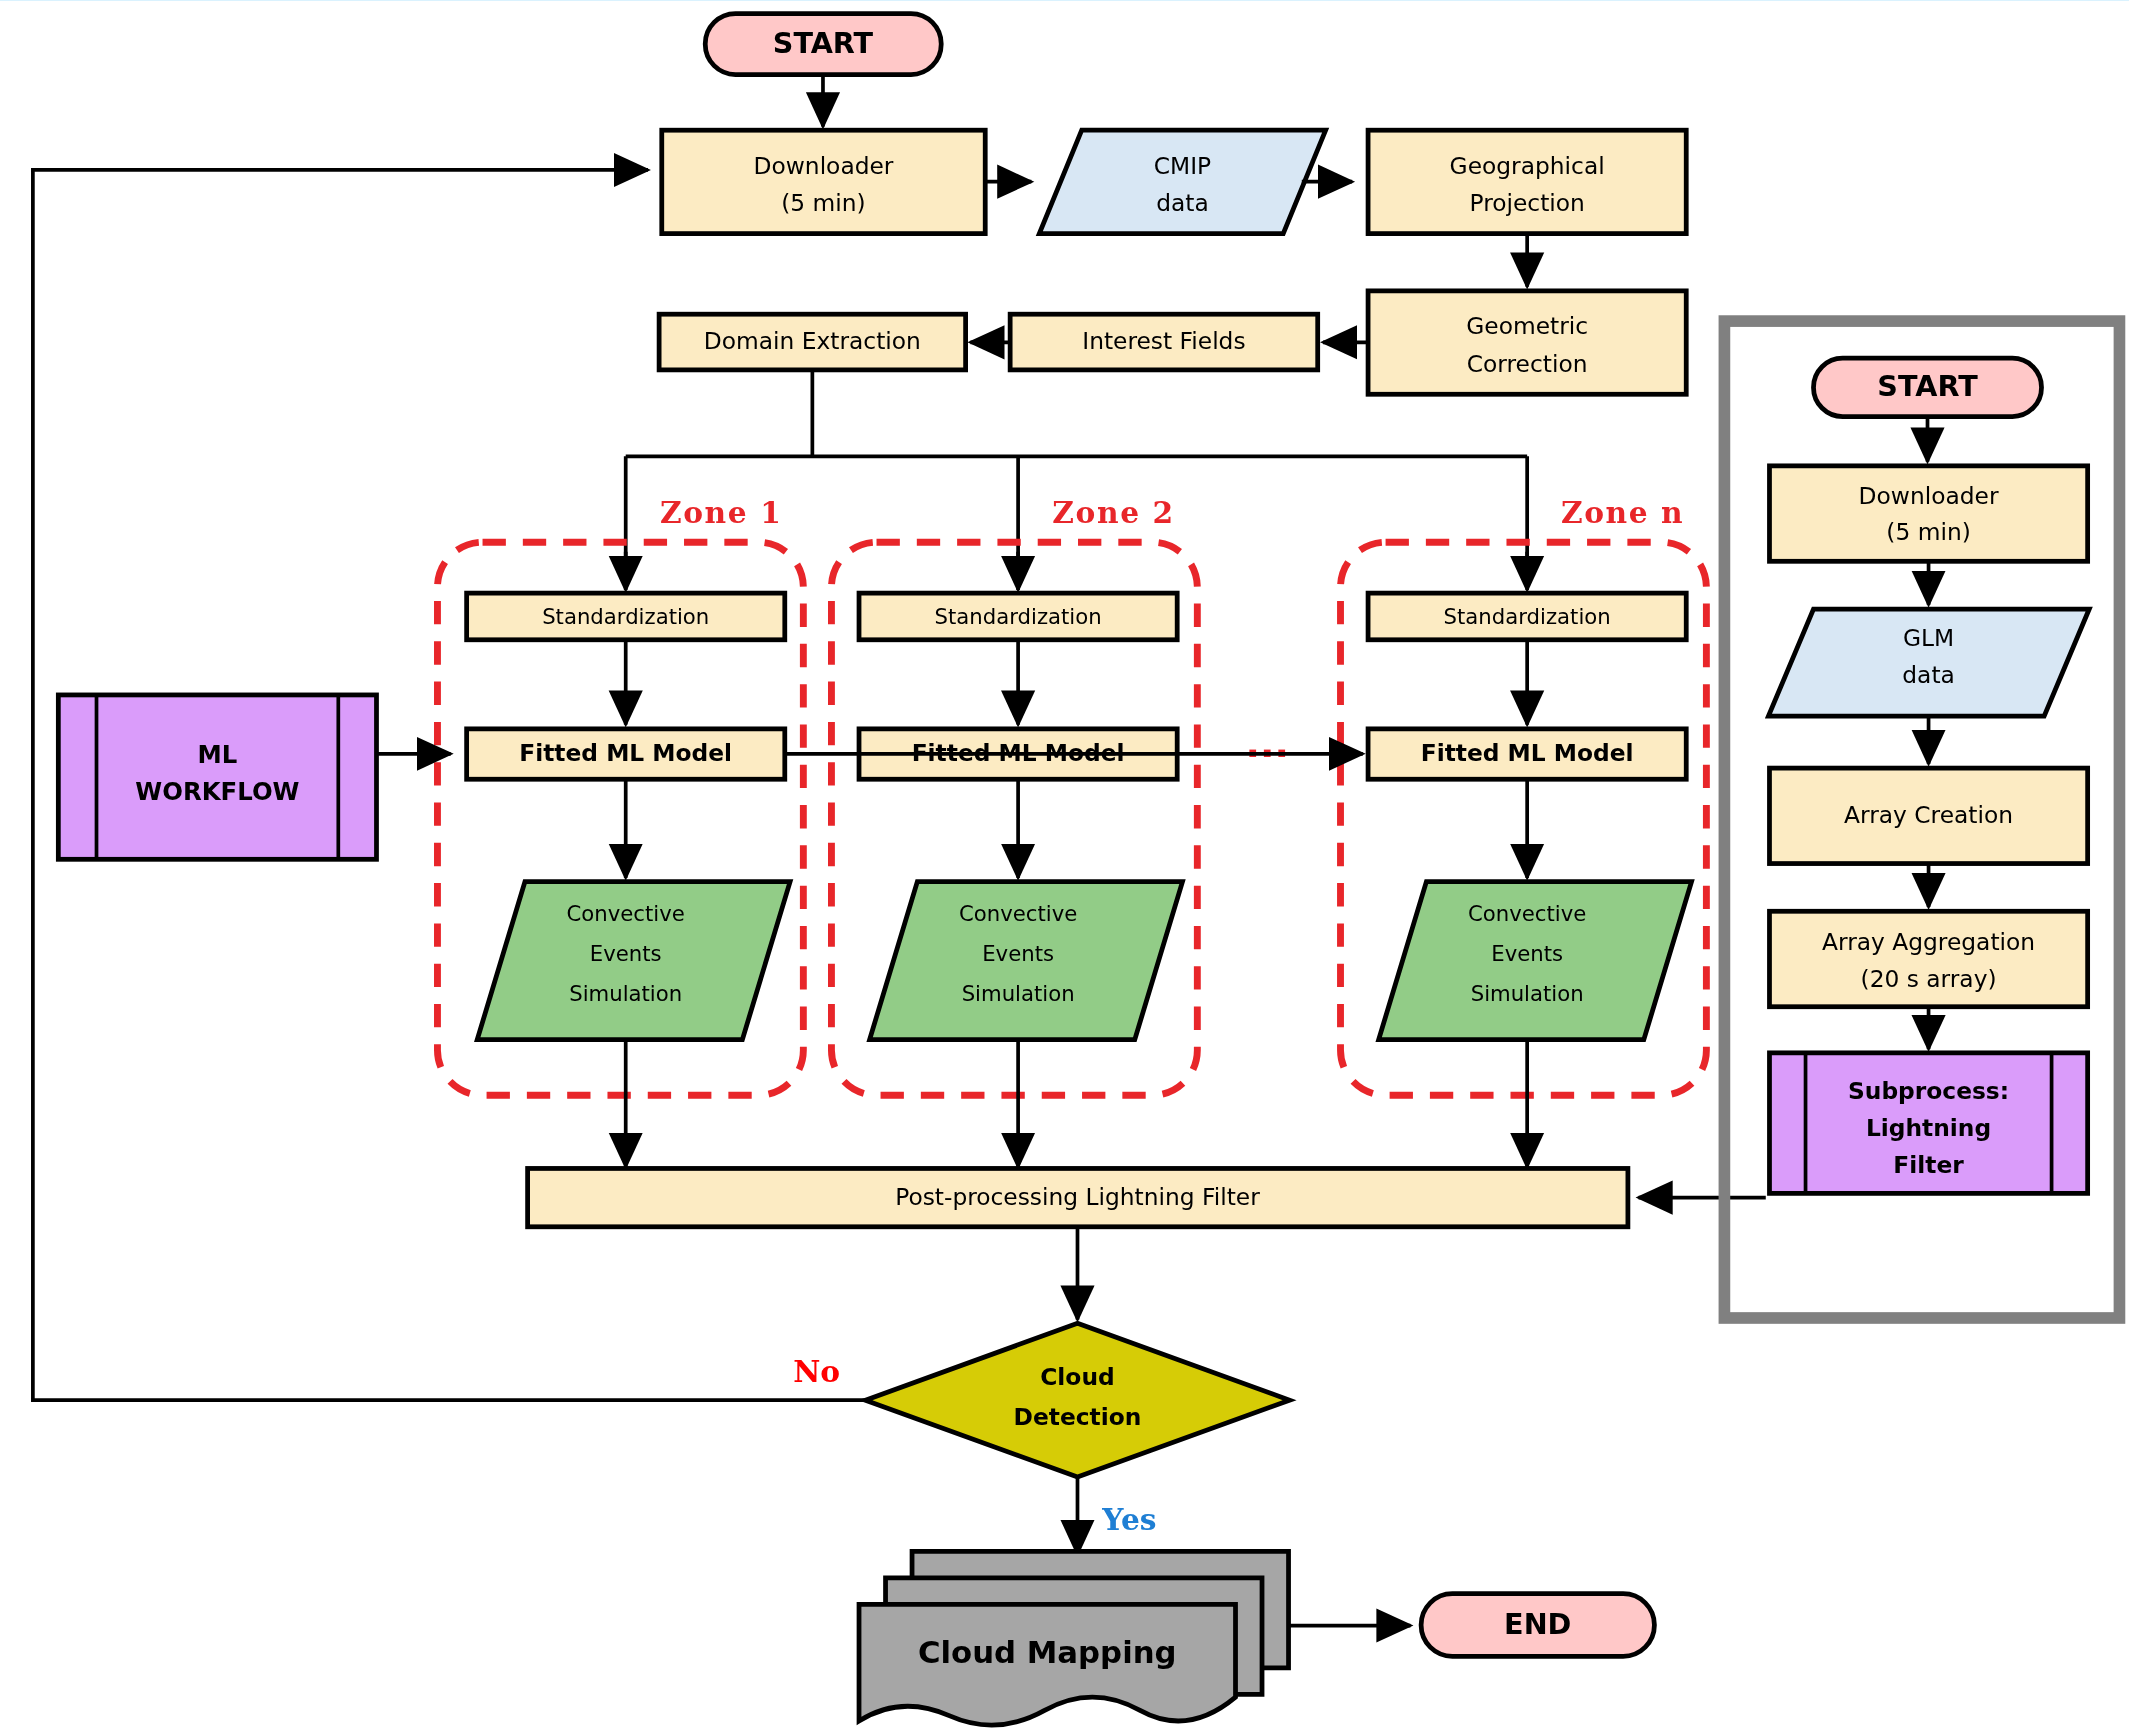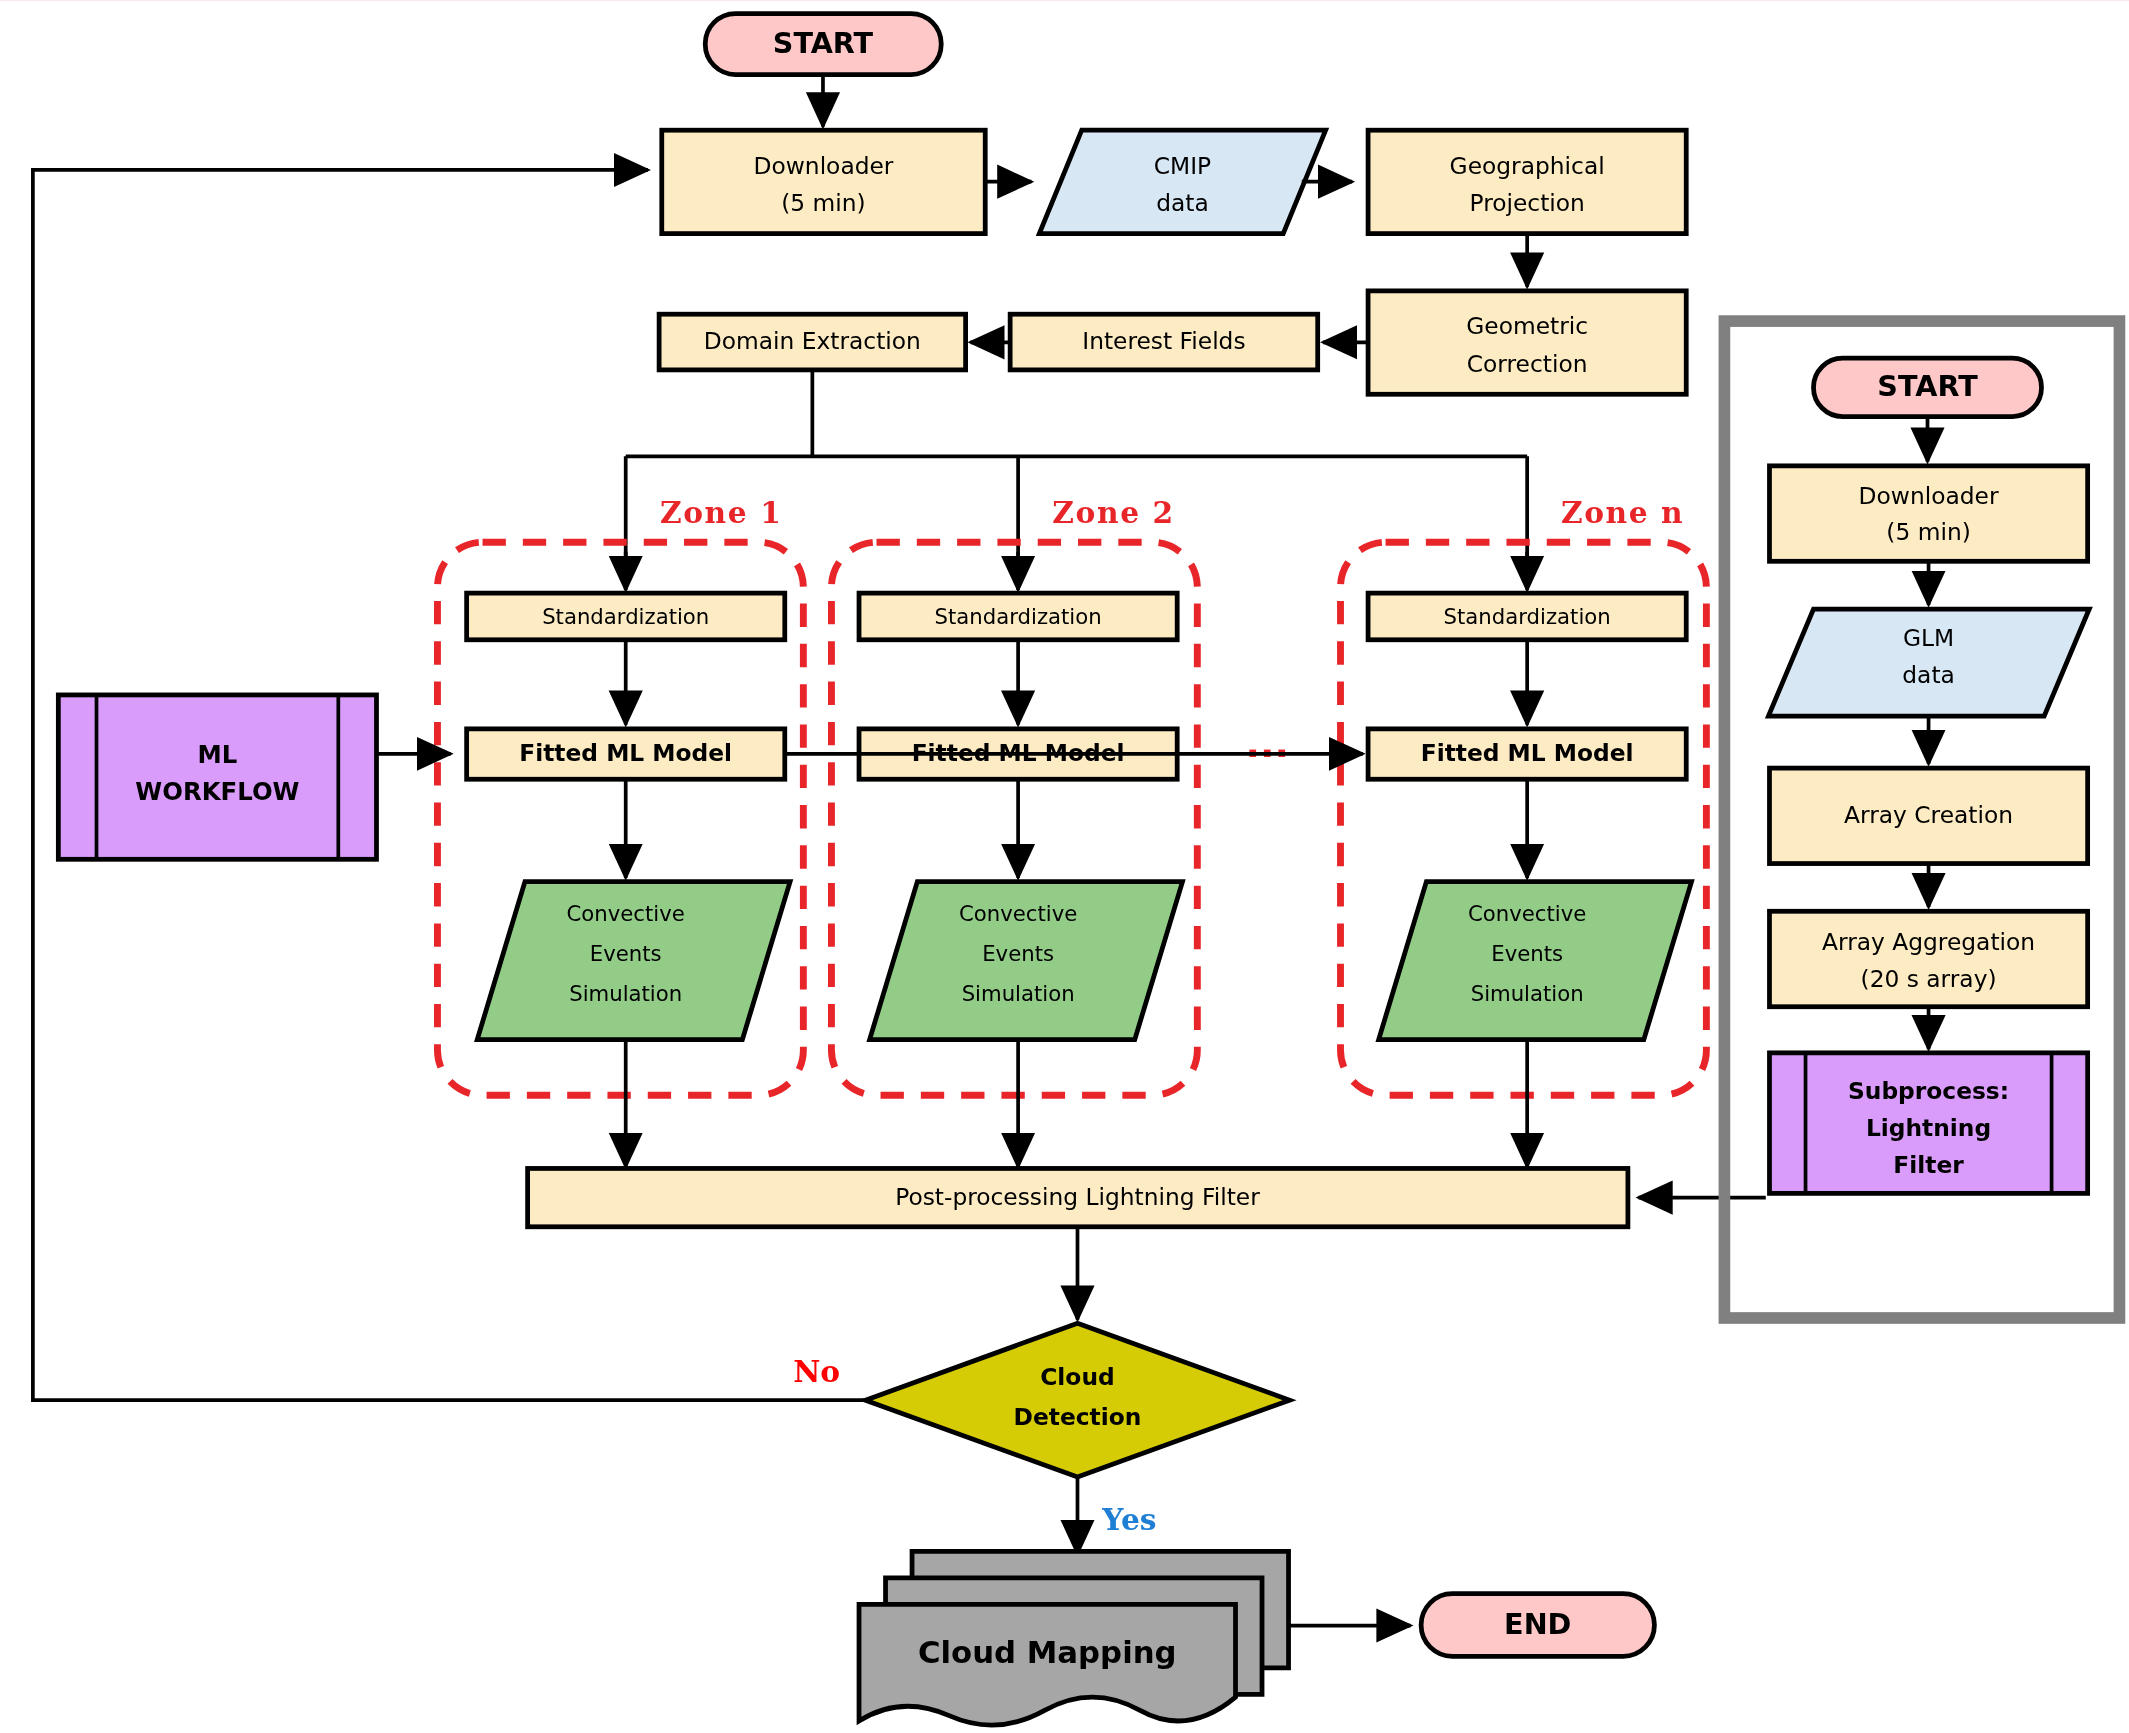--- a/index.html
+++ b/index.html
@@ -1,17 +1,17 @@
 <!DOCTYPE html>
 <html style="font-size:8.5px"><head>
 <meta charset="utf-8">
 <style>
   html,body{margin:0;padding:0;background:#ffffff;}
   body{font-family:"DejaVu Sans",sans-serif;}
-  #stage{position:relative;width:2129px;height:1734px;background:#f9a8d4;overflow:hidden;}
+  #stage{position:relative;width:2129px;height:1734px;background:#7dd3fc;overflow:hidden;}
   svg{display:block;}
   .nodeLabel{font-family:"DejaVu Sans",sans-serif;fill:#000;text-anchor:middle;dominant-baseline:middle;}
   .lbl-md{font-size:44px;}
   .lbl-sm{font-size:40px;}
   .lbl-term{font-size:54px;font-weight:bold;}
   .lbl-bold{font-size:44px;font-weight:bold;}
   .lbl-ml{font-size:46px;font-weight:bold;}
   .lbl-zone{font-size:56px;font-weight:bold;fill:#e8262a;font-family:"DejaVu Serif",serif;letter-spacing:3px;}
   .lbl-no{font-size:56px;font-weight:bold;fill:#ff0000;font-family:"DejaVu Serif",serif;}
   .lbl-yes{font-size:56px;font-weight:bold;fill:#1f7fd4;font-family:"DejaVu Serif",serif;}

